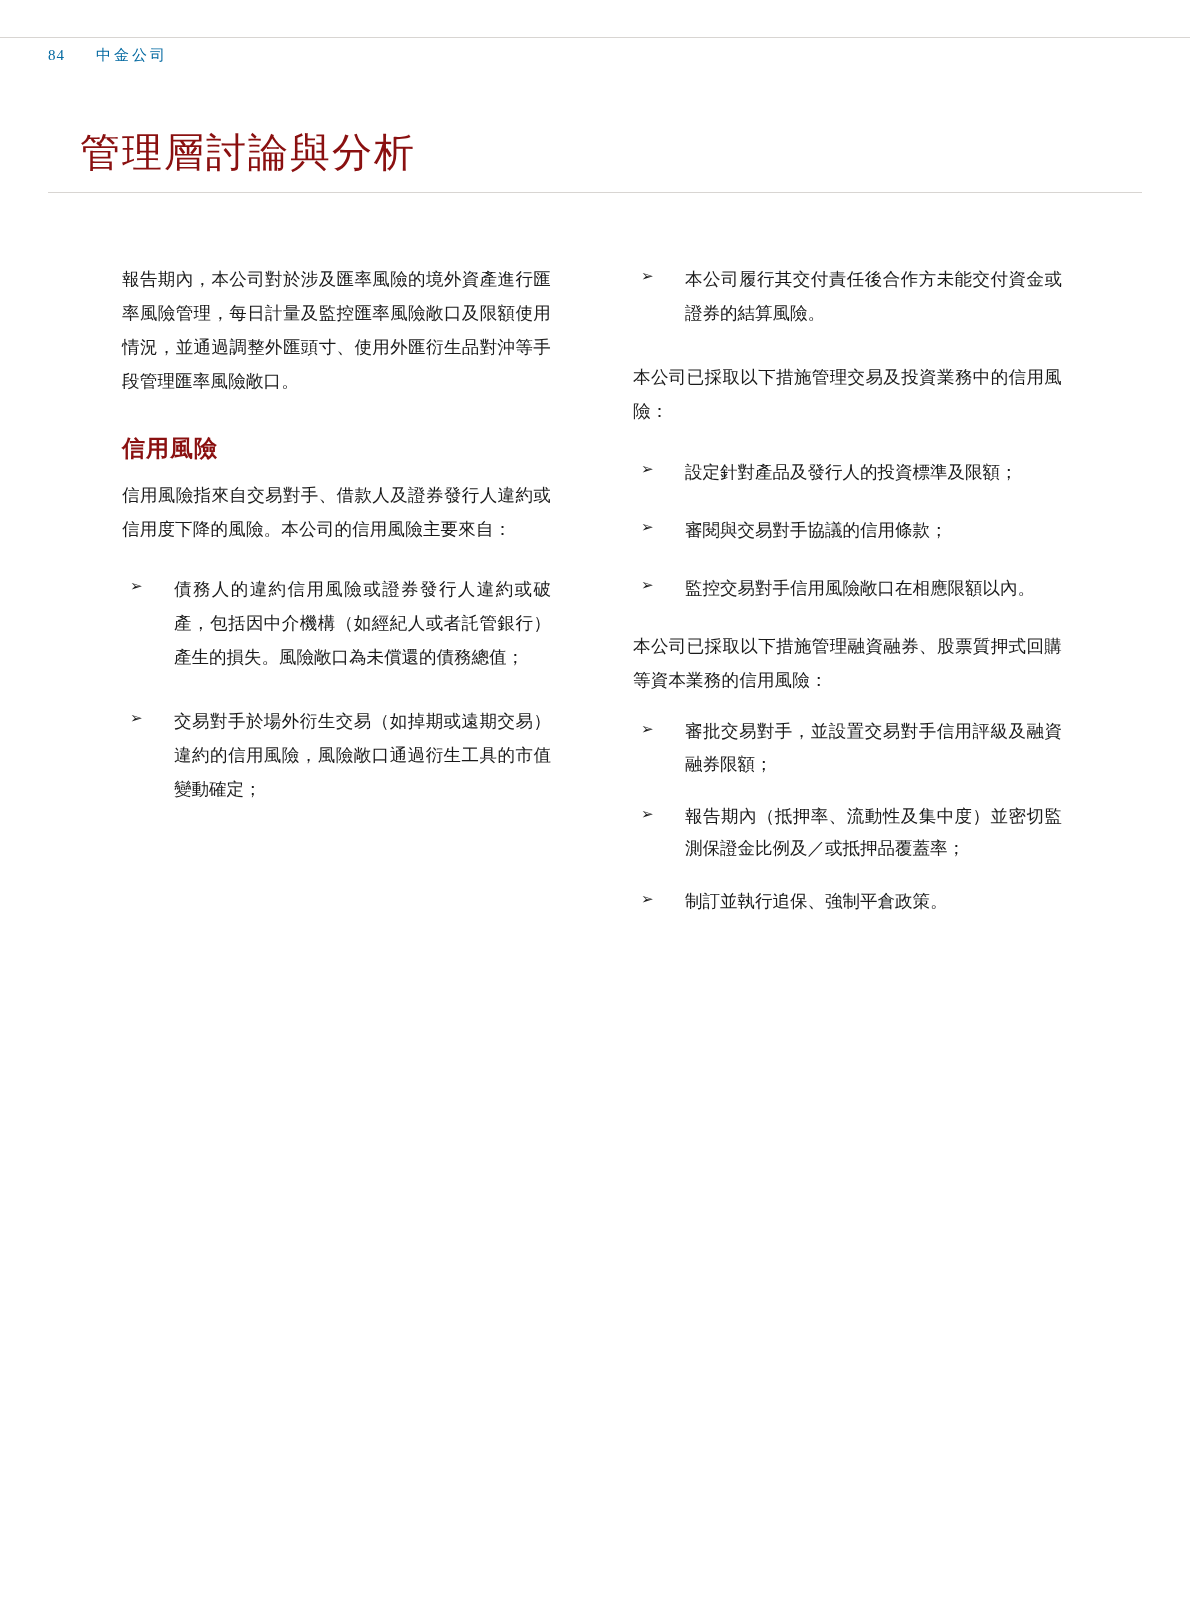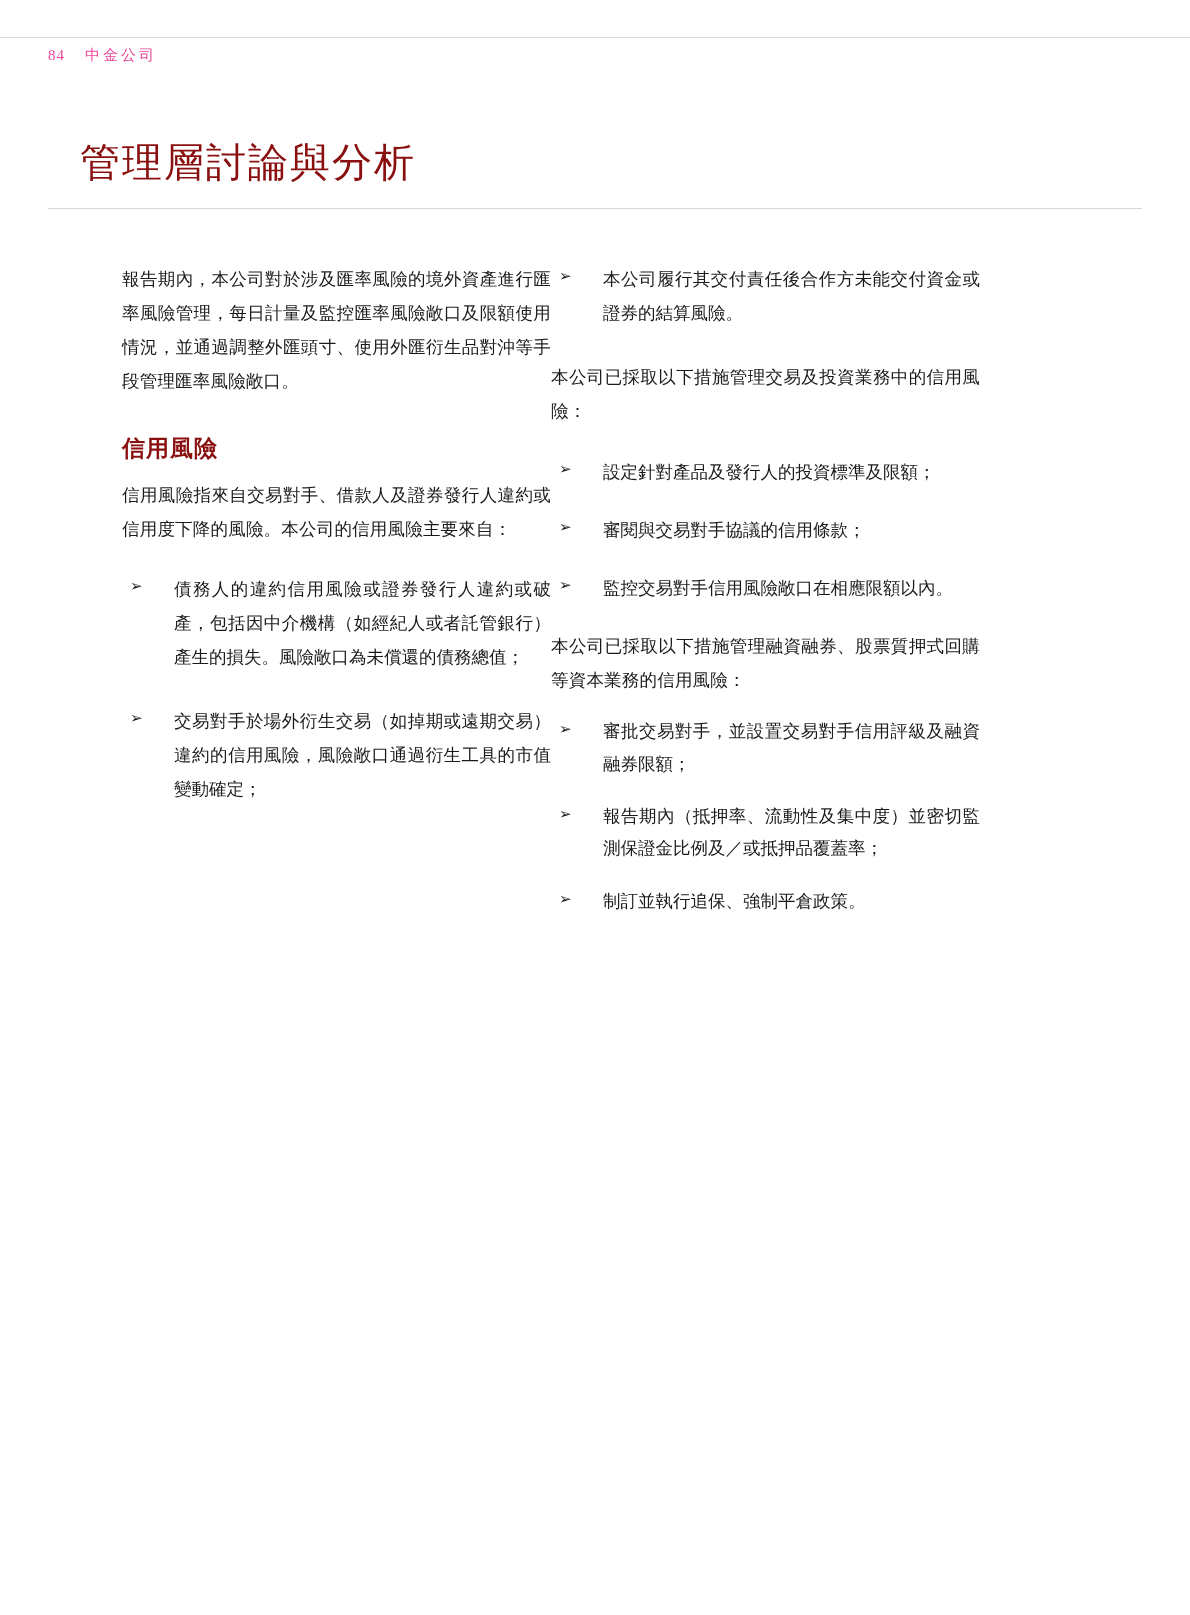--- a/index.html
+++ b/index.html
@@ -27,58 +27,60 @@
     box-sizing: border-box;
   }
   .header-line {
     position: absolute;
     top: 46px;
     left: 48px;
     display: flex;
     align-items: baseline;
     font-size: 15px;
     letter-spacing: 1px;
-    color: #ec4899;
+    color: #0369a1;
+    gap: 11px;
   }
   .header-page-number {
     font-family: "Liberation Serif", serif;
     font-size: 15px;
     margin-right: 20px;
   }
   .header-company {
     font-size: 15px;
     letter-spacing: 3px;
     font-family: Liberation Serif, serif;
   }
 
   
   .title-block {
     position: absolute;
-    top: 138px;
+    top: 128px;
     left: 48px;
     width: 1094px;
     border-bottom: 1px solid #d8d5d2;
-    padding-bottom: 22px;
+    padding-bottom: 16px;
   }
   .doc-title {
     margin: 0 0 0 32px;
     font-size: 40px;
     line-height: 1.2;
     font-weight: normal;
     color: #8a1010;
     letter-spacing: 2px;
   }
 
   
   .content {
     position: absolute;
     top: 262px;
     left: 122px;
     width: 940px;
     display: flex;
+    gap: 82px;
   }
   .column {
     width: 429px;
   }
 
   p.para {
     margin: 0 0 26px 0;
     font-size: 17.5px;
     line-height: 1.95;
     text-align: justify;

